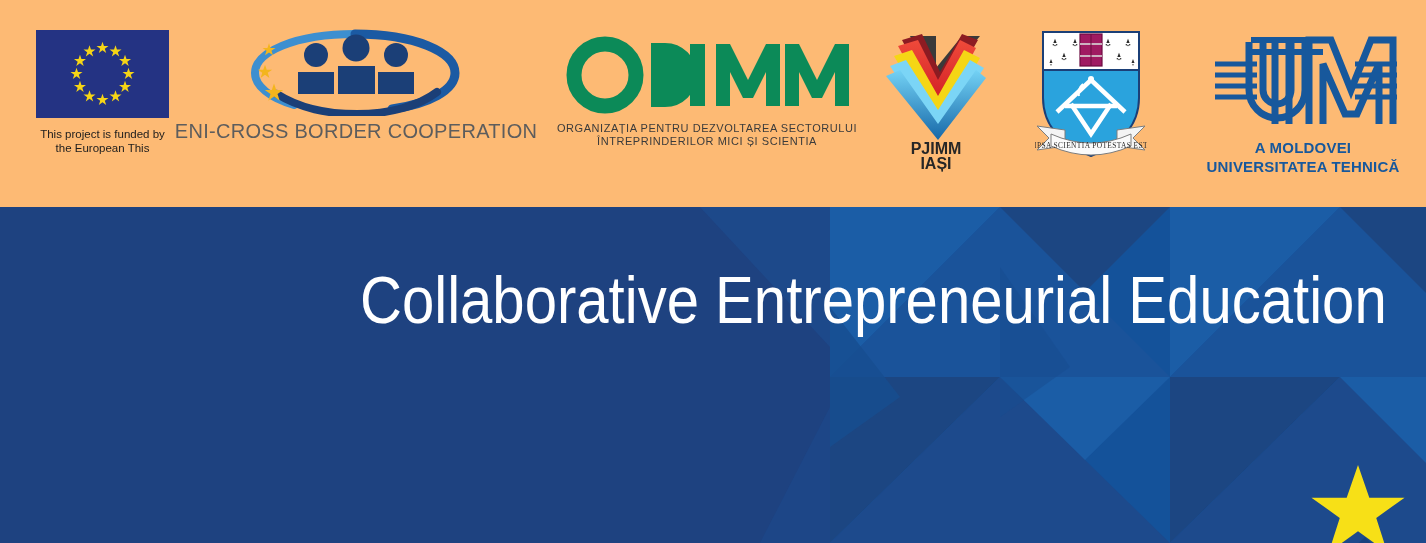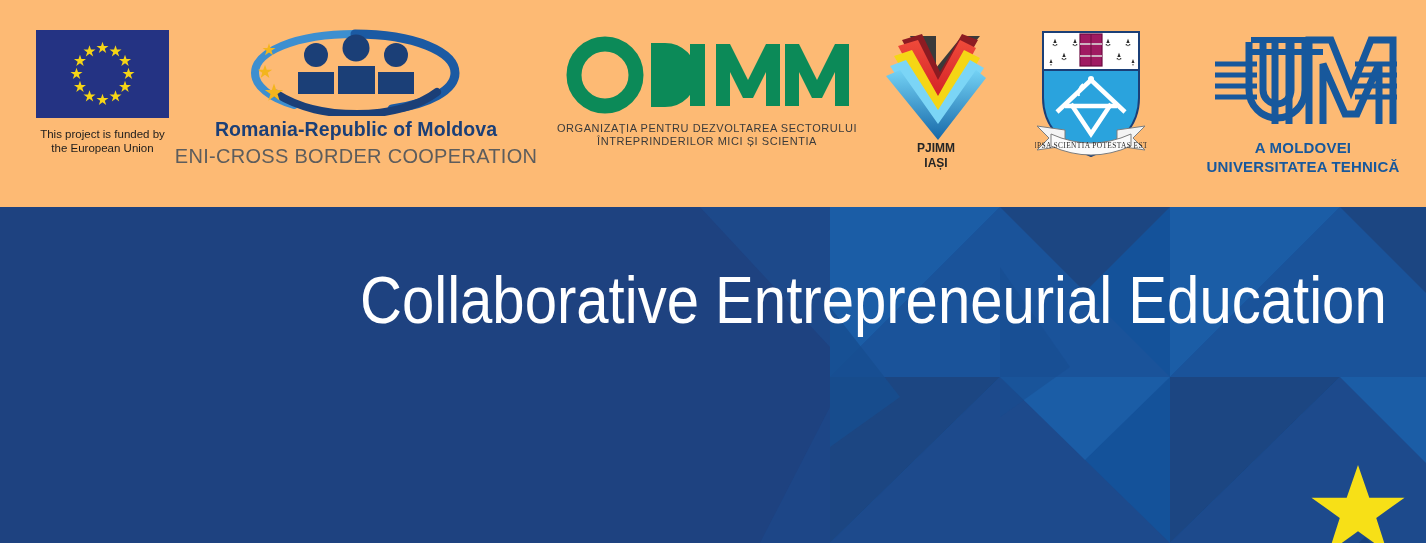--- a/index.html
+++ b/index.html
@@ -22,21 +22,21 @@
   .ro-title{margin-top:2px;font-size:19.5px;font-weight:bold;color:#1b3f77;letter-spacing:.1px;white-space:nowrap;}
   .ro-sub{margin-top:4px;font-size:20px;color:#5d5d5d;letter-spacing:.3px;white-space:nowrap;}
 
   
   .od-block{left:552px;top:36px;width:310px;}
   .od-sub{margin-top:4px;font-size:11px;color:#3b3b3b;letter-spacing:.55px;text-align:center;line-height:13px;white-space:nowrap;}
 
   
   .pj-block{left:876px;top:28px;width:120px;}
   .pj-mark{position:relative;width:104px;height:112px;}
-  .pj-cap{margin-top:1px;font-size:12px;font-weight:bold;color:#262626;text-align:center;line-height:15px;}
+  .pj-cap{margin-top:1px;font-size:16px;font-weight:bold;color:#262626;text-align:center;line-height:15px;}
 
   
   .sh-block{left:1026px;top:26px;width:130px;}
   .shield-wrap{position:relative;width:112px;height:138px;}
 
   
   .utm-block{left:1196px;top:28px;width:214px;}
   .utm-mark{position:relative;width:196px;height:104px;}
   .utm-cap{margin-top:6px;font-size:15px;font-weight:bold;color:#17589c;text-align:center;line-height:19px;letter-spacing:.2px;white-space:nowrap;}
 
@@ -100,21 +100,21 @@
                 </g>
               <g transform="rotate(330) translate(0,-26) rotate(-330)">
                   <polygon points="0,-6.2 1.46,-1.92 6,-1.92 2.3,0.73 3.7,5.0 0,2.35 -3.7,5.0 -2.3,0.73 -6,-1.92 -1.46,-1.92"></polygon>
                 </g>
             </g>
           </g>
         </svg>
       </div>
       <div class="eu-caption">
         <div>This project is funded by</div>
-        <div>the European Union</div>
+        <div>the European This</div>
       </div>
     </div>
 
     <div class="logo ro-block">
       <div class="ro-mark">
         <svg width="238" height="88" viewBox="0 0 238 88">
 
           <path d="M118 6 C58 6 18 24 18 45 C18 58 33 70 57 77" fill="none" stroke="#3d8fd0" stroke-width="8" stroke-linecap="round"></path>
           <path d="M118 6 C178 6 218 24 218 45 C218 62 192 76 155 81" fill="none" stroke="#1b5aa3" stroke-width="9" stroke-linecap="round"></path>
           <path d="M40 66 C62 80 92 86 120 86 C152 86 182 78 200 64" fill="none" stroke="#1b3f77" stroke-width="8" stroke-linecap="round"></path>
@@ -126,21 +126,20 @@
           <rect x="101" y="38" width="37" height="28" fill="#1b3f77"></rect>
           <rect x="141" y="44" width="36" height="22" fill="#1b3f77"></rect>
 
           <g fill="#f3b51d">
             <polygon transform="translate(32,22) scale(.95)" points="0,-7 1.65,-2.17 6.8,-2.17 2.6,0.83 4.2,5.65 0,2.66 -4.2,5.65 -2.6,0.83 -6.8,-2.17 -1.65,-2.17"></polygon>
             <polygon transform="translate(28,44) scale(1.05)" points="0,-7 1.65,-2.17 6.8,-2.17 2.6,0.83 4.2,5.65 0,2.66 -4.2,5.65 -2.6,0.83 -6.8,-2.17 -1.65,-2.17"></polygon>
             <polygon transform="translate(37,65) scale(1.35)" points="0,-7 1.65,-2.17 6.8,-2.17 2.6,0.83 4.2,5.65 0,2.66 -4.2,5.65 -2.6,0.83 -6.8,-2.17 -1.65,-2.17"></polygon>
           </g>
         </svg>
       </div>
-      <div class="ro-title">Romania-Republic of Moldova</div>
       <div class="ro-sub">ENI-CROSS BORDER COOPERATION</div>
     </div>
 
     <div class="logo od-block">
       <div>
         <svg width="286" height="78" viewBox="0 0 286 78">
           <g fill="none" stroke="#0c8a58" stroke-width="15">
 
             <circle cx="41" cy="39" r="31"></circle>
 

